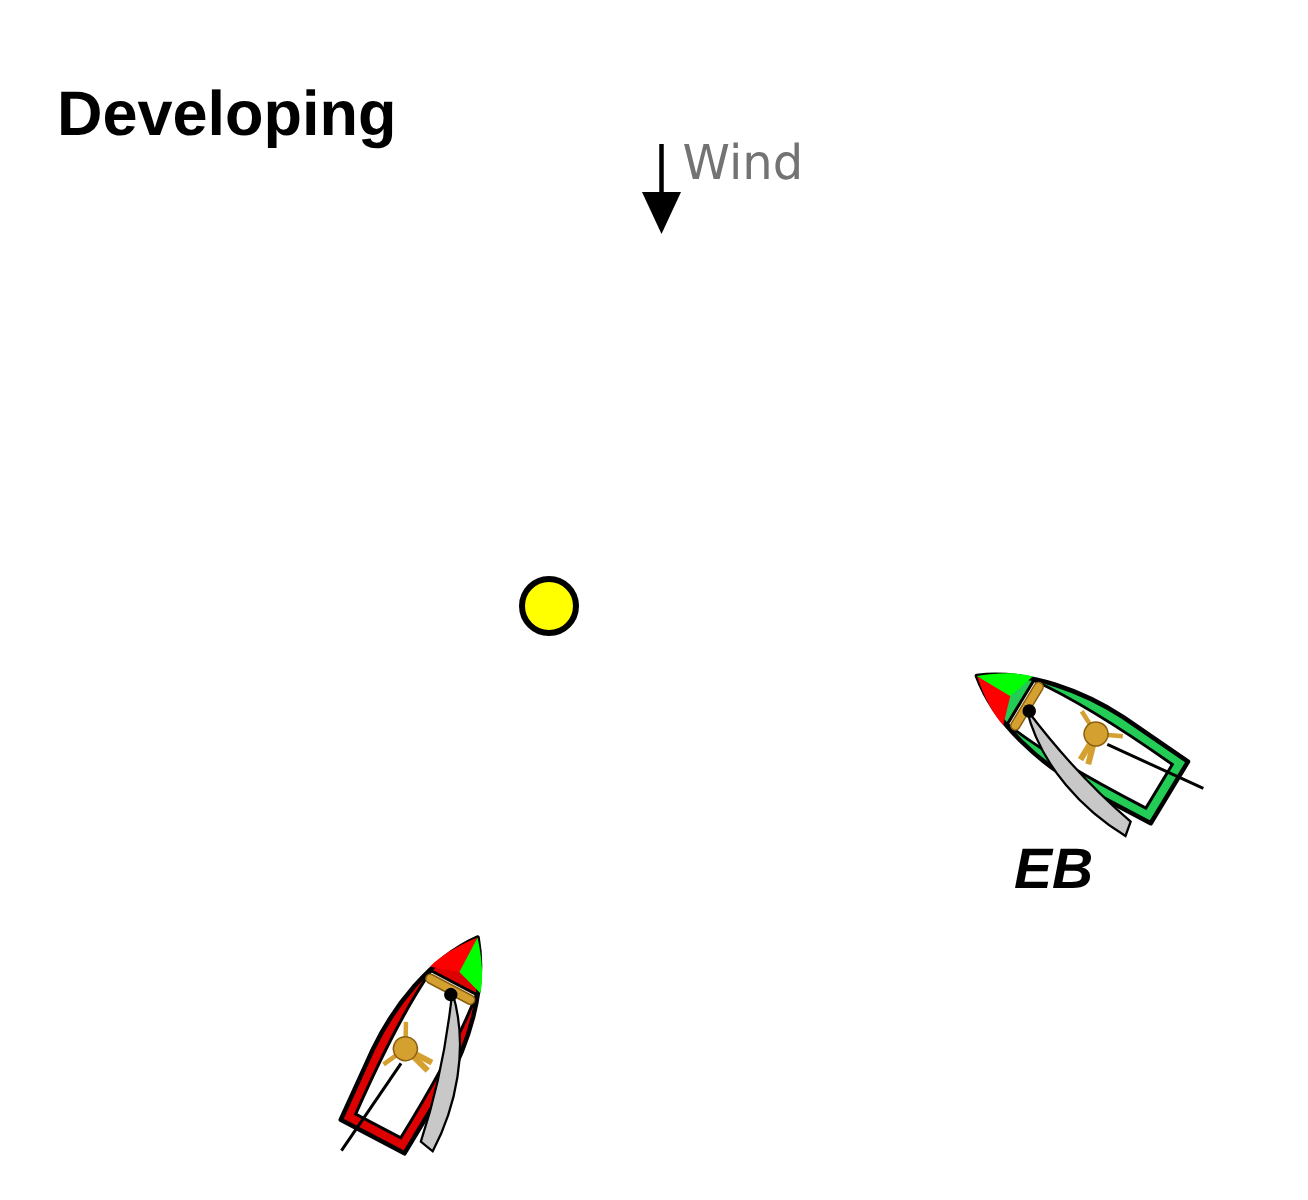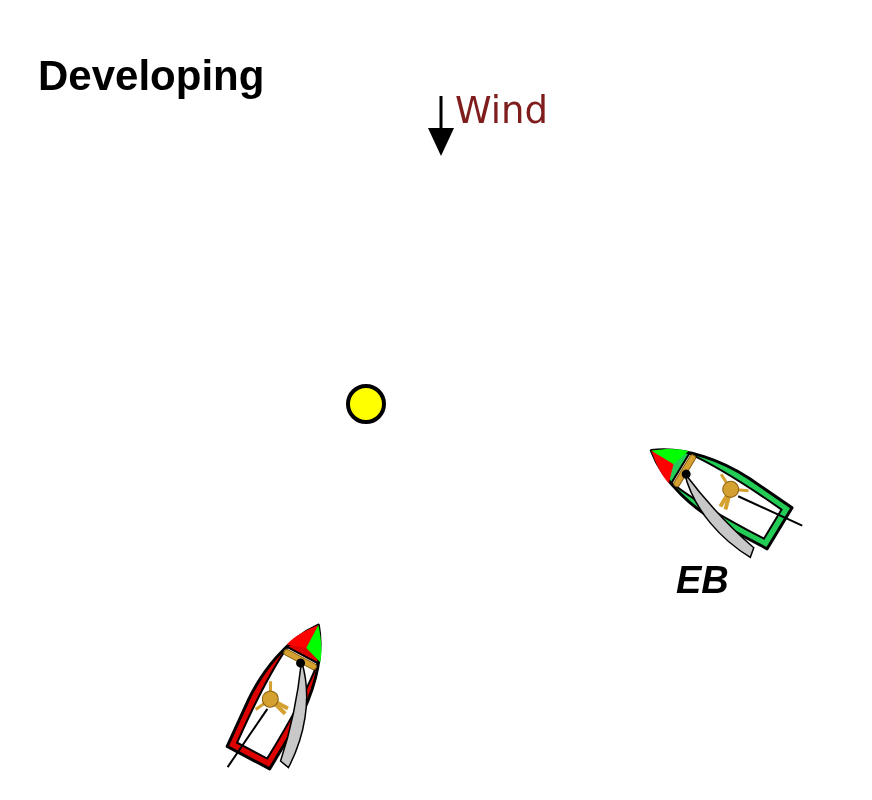--- a/index.html
+++ b/index.html
@@ -1,18 +1,18 @@
 <!DOCTYPE html>
 <html><head>
   <meta charset="utf-8">
   <style>
     html, body { margin: 0; padding: 0; background: #ffffff; }
     body { width: 872px; height: 800px; position: relative; overflow: hidden; font-family: "Liberation Sans", sans-serif; }
     .title { position: absolute; left: 38px; top: 55px; font-size: 42px; font-weight: bold; color: #000; letter-spacing: 0px; line-height: 1; font-family: "Liberation Sans", sans-serif; }
-    .wind-label { position: absolute; left: 455px; top: 92px; font-size: 37px; color: #7f1d1d; line-height: 1; font-family: "DejaVu Sans", sans-serif; font-weight: normal; }
+    .wind-label { position: absolute; left: 455px; top: 92px; font-size: 32px; color: #737373; line-height: 1; font-family: "DejaVu Sans", sans-serif; font-weight: normal; }
     .boat-label { position: absolute; left: 676px; top: 561px; font-size: 38px; font-weight: bold; color: #000; line-height: 1; font-family: "Liberation Sans", sans-serif; font-style: italic; }
     svg.canvas { position: absolute; left: 0; top: 0; }
   </style>
 </head>
 <body>
 
 <div class="title">Developing</div>
 <div class="wind-label">Wind</div>
 <div class="boat-label">EB</div>
 

